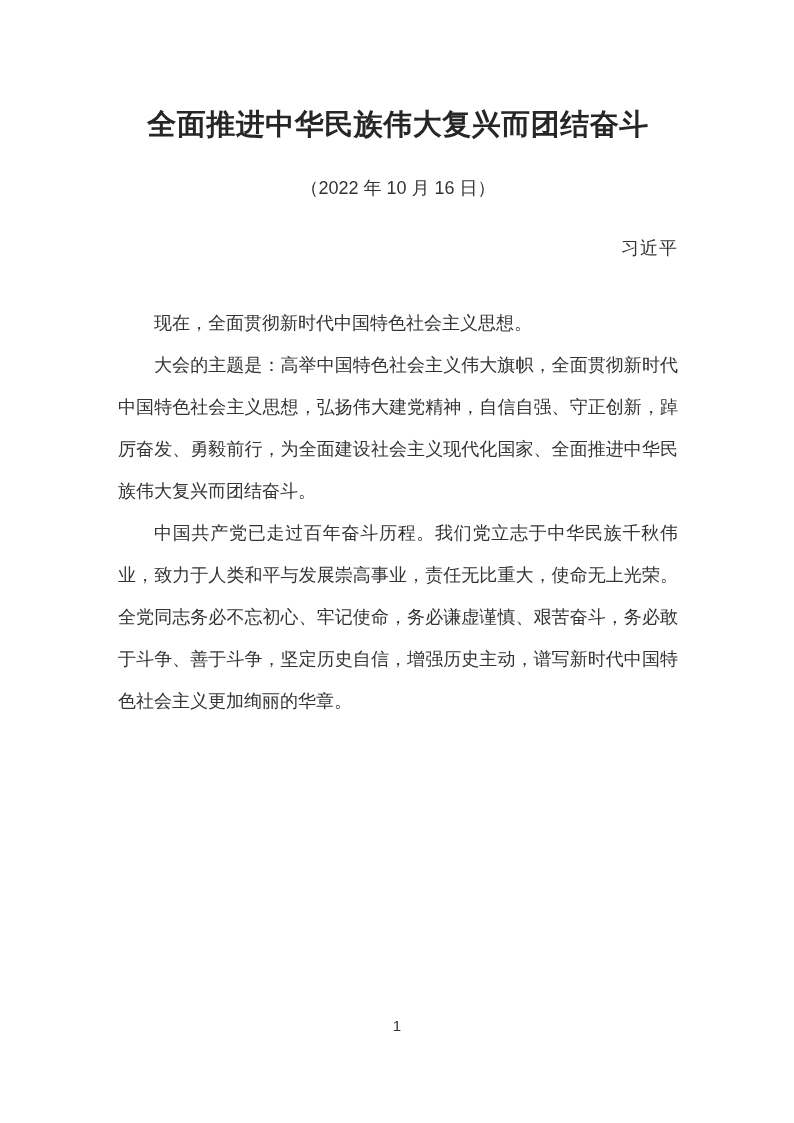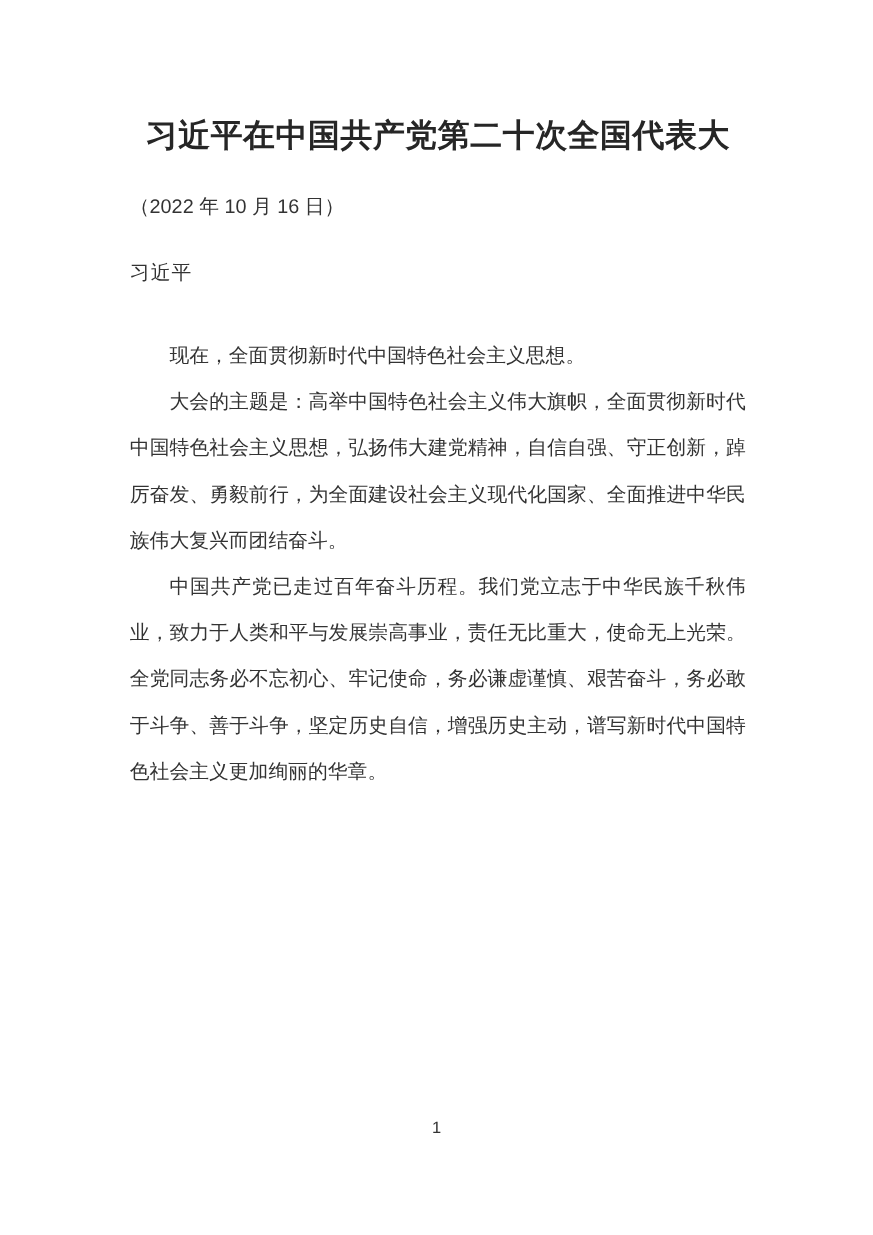--- a/index.html
+++ b/index.html
@@ -28,27 +28,28 @@
     margin-top: 98px;
     text-align: center;
     font-size: 29px;
     line-height: 52px;
     font-weight: 700;
     color: #262626;
     letter-spacing: 0.5px;
   }
   .doc-date {
     margin-top: 26px;
+    text-align: center;
     font-size: 18px;
     line-height: 24px;
     color: #333333;
   }
   .doc-author {
     margin-top: 36px;
-    text-align: left;
+    text-align: right;
     font-size: 18px;
     line-height: 24px;
     color: #333333;
     letter-spacing: 1px;
   }
   .body-text {
     margin-top: 42px;
     font-size: 18px;
     line-height: 42px;
     color: #333333;
@@ -73,21 +74,21 @@
     color: #333333;
   }
 </style>
 </head>
 <body>
 
 <div class="page">
   <div class="content-col">
 
     <h1 class="doc-title">
-      <span style="display:block">习近平在中国共产党第二十次全国代表大</span>
+      <span style="display:block">全面推进中华民族伟大复兴而团结奋斗</span>
     </h1>
 
     <div class="doc-date">（2022 年 10 月 16 日）</div>
 
     <div class="doc-author">习近平</div>
 
     <div class="body-text">
       <p class="para">现在，全面贯彻新时代中国特色社会主义思想。</p>
       <p class="para">大会的主题是：高举中国特色社会主义伟大旗帜，全面贯彻新时代中国特色社会主义思想，弘扬伟大建党精神，自信自强、守正创新，踔厉奋发、勇毅前行，为全面建设社会主义现代化国家、全面推进中华民族伟大复兴而团结奋斗。</p>
       <p class="para">中国共产党已走过百年奋斗历程。我们党立志于中华民族千秋伟业，致力于人类和平与发展崇高事业，责任无比重大，使命无上光荣。全党同志务必不忘初心、牢记使命，务必谦虚谨慎、艰苦奋斗，务必敢于斗争、善于斗争，坚定历史自信，增强历史主动，谱写新时代中国特色社会主义更加绚丽的华章。</p>

